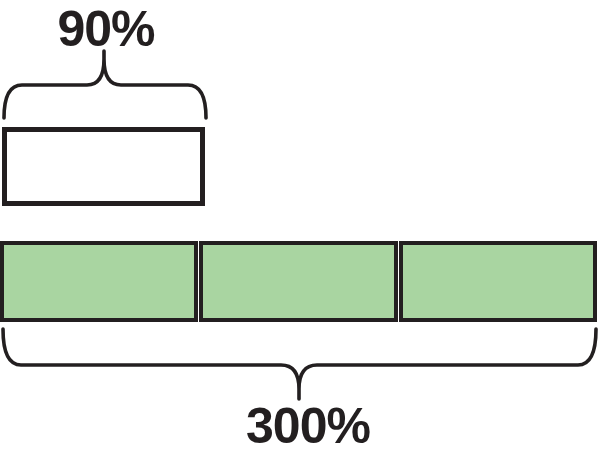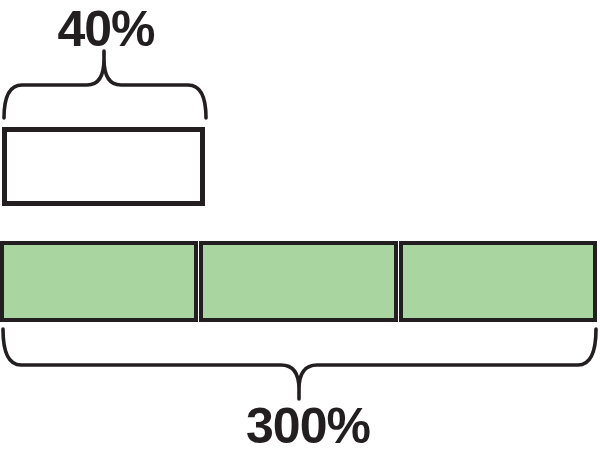--- a/index.html
+++ b/index.html
@@ -52,21 +52,21 @@
   .bar.top-bar{left:2px;top:127px;width:203px;height:79px;}
   .bar.top-bar .segment{border-width:5px;background:var(--white-fill);}
   .bar.bottom-bar{left:0;top:241px;width:597px;height:81px;}
   .bar.bottom-bar .segment{border-width:4px;background:var(--green-fill);}
 </style>
 </head>
 <body>
 
 <div class="stage">
 
-  <div class="label top">40%</div>
+  <div class="label top">90%</div>
 
   <svg class="brace top-brace" viewBox="0 0 210 73" aria-hidden="true">
     <path d="M 4,70 Q 4,37 22,37 L 87,37 Q 104,37 104,11 L 104,3 L 104,11 Q 104,37 121,37 L 188,37 Q 206,37 206,70"></path>
   </svg>
 
   <div class="bar top-bar">
       <div class="segment"></div>
     </div>
 
   <div class="bar bottom-bar">

